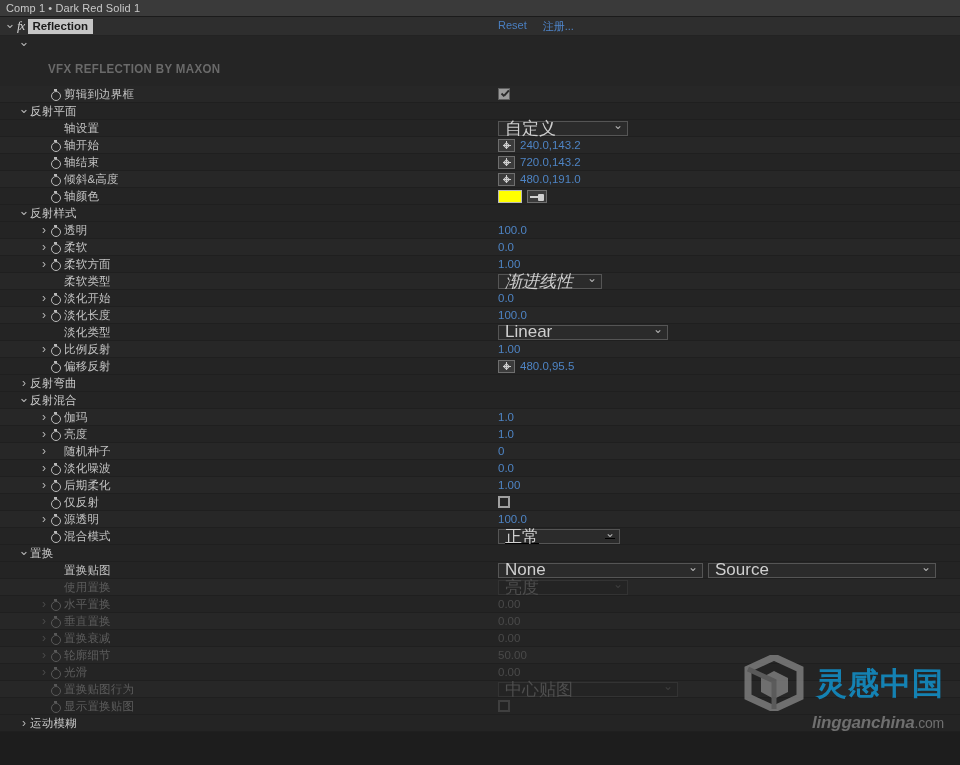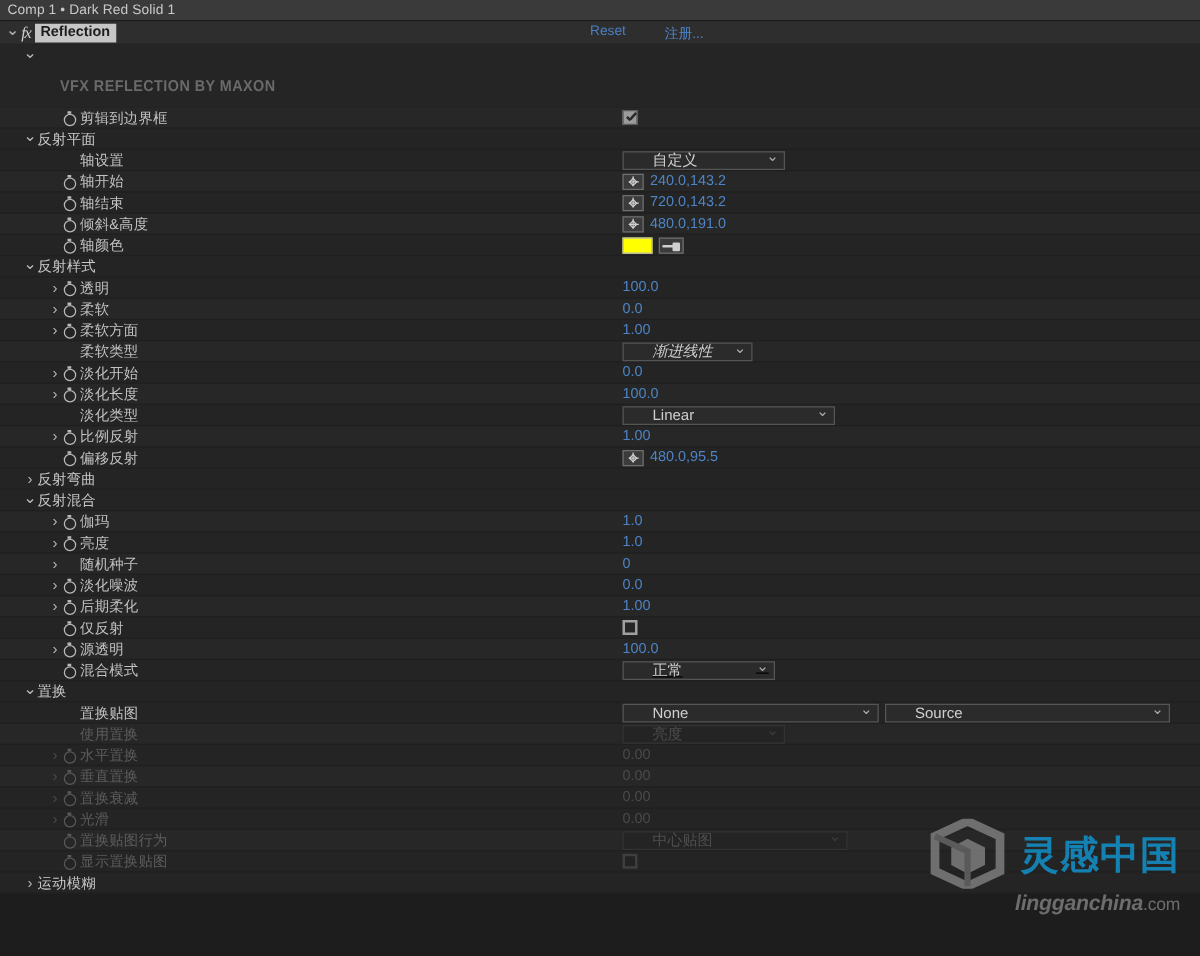--- a/index.html
+++ b/index.html
@@ -36,21 +36,21 @@
   .tw.blank::before { content: ""; }
   .fx-glyph {
     font-family: "Liberation Serif", "DejaVu Serif", serif;
     font-style: italic; font-size: 13px; color: #d0d0d0;
     margin: 0 4px 0 1px; letter-spacing: -1px;
   }
   .fx-name {
     font-size: 11.5px; font-weight: bold; color: #1c1c1c;
     background: #c6c6c6; padding: 1px 5px 2px 4px;
   }
-  .hdr-right { position: absolute; left: 472px; top: 2px; display: flex; gap: 31px; }
+  .hdr-right { position: absolute; left: 498px; top: 2px; display: flex; gap: 16px; }
   .hdr-link { font-size: 11px; color: #4a7fc1; cursor: pointer; }
   .hdr-link.reg { color: #4f86cc; }
 
   
   .row-twirl2 { height: 16px; background:#252525; display:flex; align-items:center; padding-left:18px; }
 
   
   .banner {
     height: 34px; background: #252525;
     display: flex; align-items: center; padding-left: 48px;
@@ -134,21 +134,21 @@
     background:#2a2a2a; transform: rotate(-48deg);
   }
   .row.disabled .cb.off { border-color: #3f3f3f; background:#232323; }
 
   
   .dd {
     height: 15px; background: #2b2b2b; border: 1px solid #555;
     display: flex; align-items: center; padding: 0 4px 0 6px;
     cursor: pointer; position: relative;
   }
-  .dd .dd-text { font-size: 12px; color: #cfcfcf; flex: 1 1 auto; white-space: nowrap; margin-left: 17px; }
+  .dd .dd-text { font-size: 17px; color: #cfcfcf; flex: 1 1 auto; white-space: nowrap; }
   .dd .chev {
     width: 10px; color: #b0b0b0; font-size: 10px; text-align: right; line-height: 1;
   }
   .dd .chev::before { content: "\2304"; display:block; transform: translateY(-3px); font-size:12px; }
   .dd.disabled { border-color: #333; background: #242424; }
   .dd.disabled .dd-text { color: #4e4e4e; }
   .dd.disabled .chev { color: #3d3d3d; }
 
   
   .swatch { width: 24px; height: 13px; background: #ffff00; border: 1px solid #b9b9b9; cursor:pointer; flex:0 0 24px; }
@@ -552,20 +552,30 @@
         </div>
       </div>
       <div class="row disabled">
         <div class="label-cell i1">
           <span class="tw closed"></span>
           <span class="stopwatch"></span>
           <span class="lbl">置换衰减</span>
         </div>
         <div class="val">
           <span class="num">0.00</span>
+        </div>
+      </div>
+      <div class="row alt disabled">
+        <div class="label-cell i1">
+          <span class="tw closed"></span>
+          <span class="stopwatch"></span>
+          <span class="lbl">轮廓细节</span>
+        </div>
+        <div class="val">
+          <span class="num">50.00</span>
         </div>
       </div>
       <div class="row disabled">
         <div class="label-cell i1">
           <span class="tw closed"></span>
           <span class="stopwatch"></span>
           <span class="lbl">光滑</span>
         </div>
         <div class="val">
           <span class="num">0.00</span>

